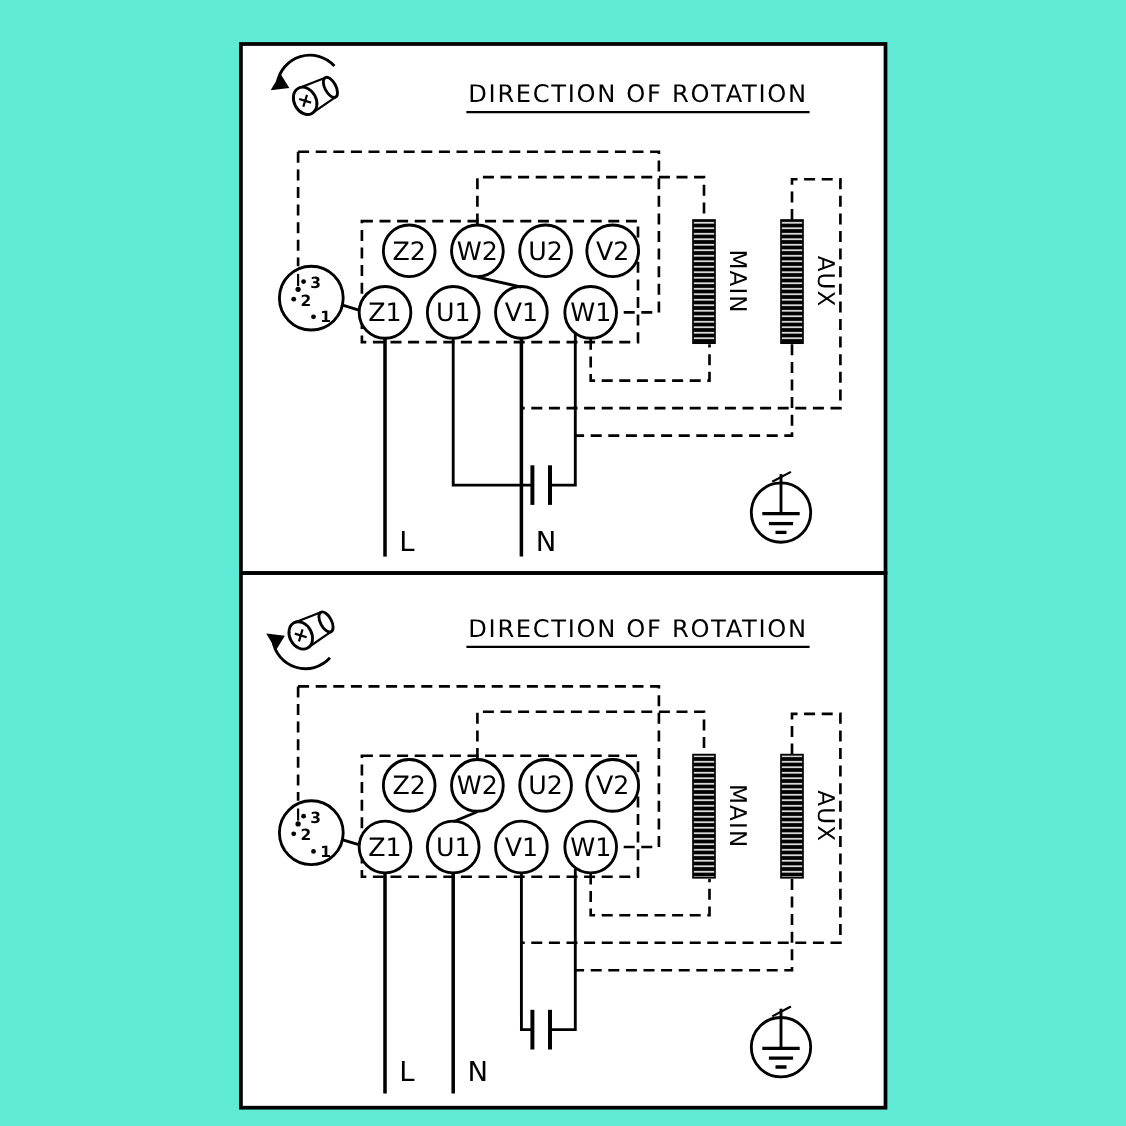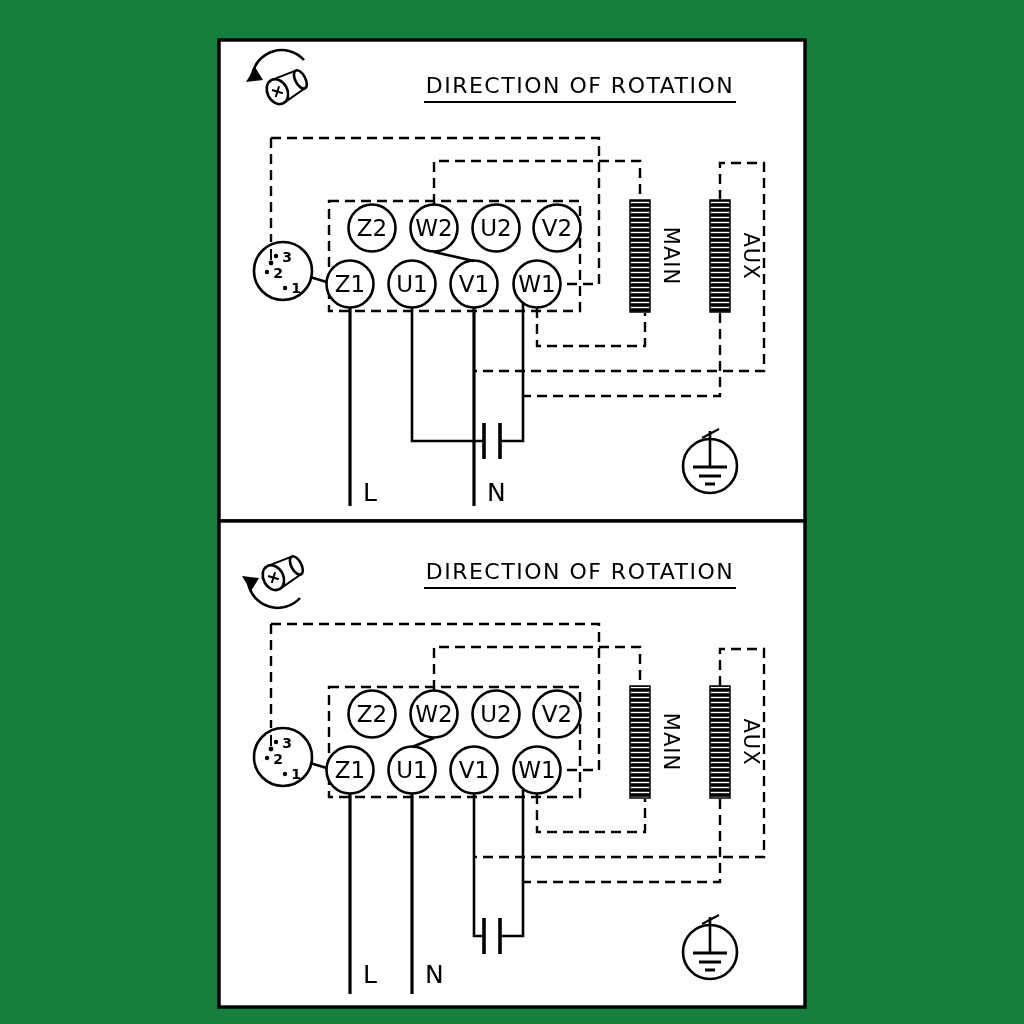--- a/index.html
+++ b/index.html
@@ -1,16 +1,16 @@
 <!DOCTYPE html>
 <html><head>
 <meta charset="utf-8">
 <style>
   html,body{margin:0;padding:0;background:#ffffff;}
-  .stage{position:relative;width:1024px;height:1024px;background:#15803d;overflow:hidden;}
+  .stage{position:relative;width:1024px;height:1024px;background:#5eead4;overflow:hidden;}
   svg{display:block;}
   .panel-border{fill:#ffffff;stroke:#000000;stroke-width:3.4;}
   .shape{fill:#ffffff;stroke:#000000;stroke-width:2.6;}
   .solid-thin{fill:none;stroke:#000000;stroke-width:2.6;}
   .solid-thin2{fill:none;stroke:#000000;stroke-width:2;}
   .wire{fill:none;stroke:#000000;stroke-width:3.2;}
   .cap-plate{stroke:#000000;stroke-width:3.6;}
   .gbar{stroke:#000000;stroke-width:3;}
   .dashed{fill:none;stroke:#000000;stroke-width:2.4;stroke-dasharray:10 6;}
   .winding-rect{stroke:#000000;stroke-width:1.5;}

